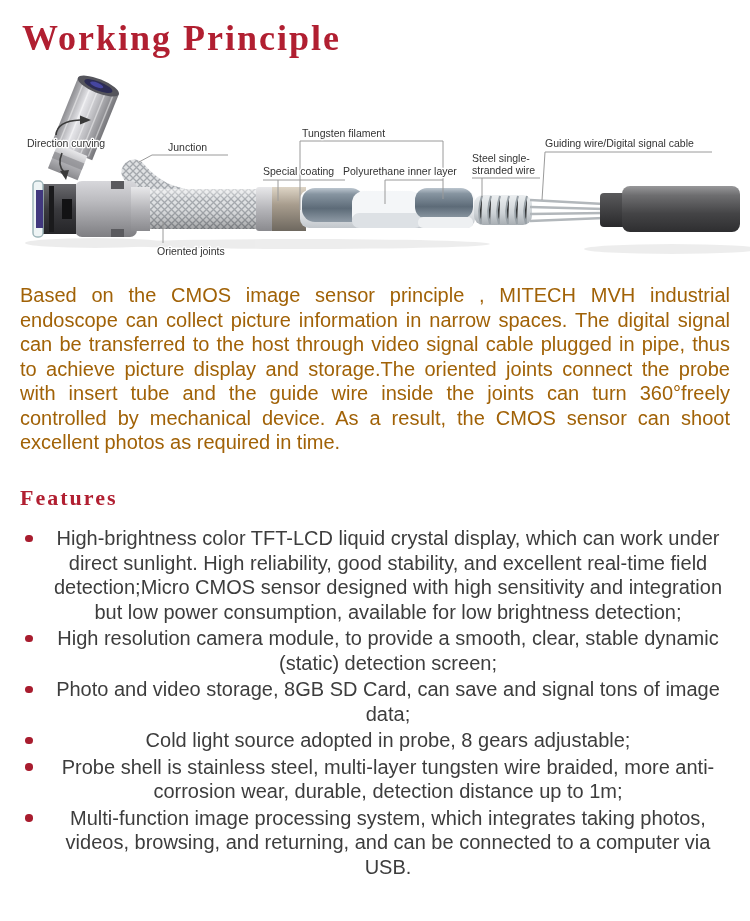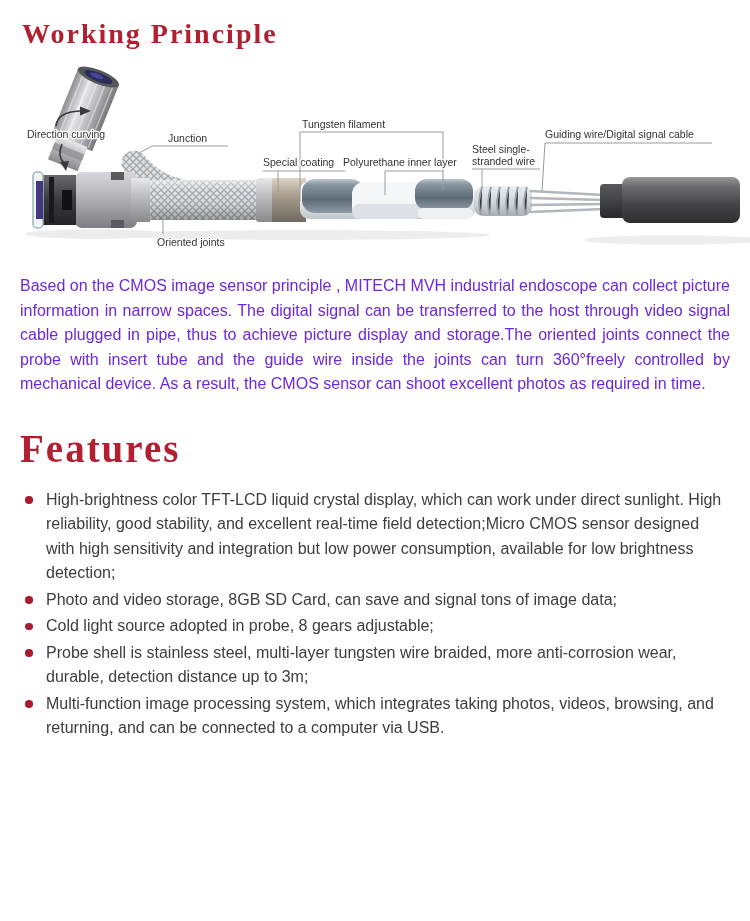--- a/index.html
+++ b/index.html
@@ -1,23 +1,23 @@
 <!DOCTYPE html>
 <html><head>
 <meta charset="utf-8">
 <style>
   html,body{margin:0;padding:0;background:#ffffff;}
   body{width:750px;height:921px;overflow:hidden;font-family:"Liberation Sans",sans-serif;color:#3d3d3d;}
   .heading{font-family:"Liberation Serif",serif;font-weight:bold;color:#b11f31;letter-spacing:2px;}
-  h1.heading{font-size:28px;margin:18px 0 0 22px;line-height:1.15;}
-  h2.heading{font-size:39px;margin:30px 0 16px 20px;line-height:1.15;}
+  h1.heading{font-size:36px;margin:18px 0 0 22px;line-height:1.15;}
+  h2.heading{font-size:22px;margin:30px 0 16px 20px;line-height:1.15;}
   .diagram{margin-top:14px;width:750px;height:200px;}
-  .desc{margin:10px 20px 0 20px;text-align:justify;font-size:16px;line-height:24.5px;color:#6d28d9;}
+  .desc{margin:10px 20px 0 20px;text-align:justify;font-size:20px;line-height:24.5px;color:#a16207;}
   ul.features{list-style:none;margin:0 20px;padding:0;}
-  ul.features li{position:relative;padding-left:26px;font-size:16px;line-height:24.5px;margin-bottom:2px;}
+  ul.features li{position:relative;padding-left:26px;font-size:20px;line-height:24.5px;margin-bottom:2px;text-align:center;}
   .dot{position:absolute;left:5px;top:8.5px;width:7.5px;height:7.5px;border-radius:50%;background:#a81c2e;}
   
   text.lbl{font-family:"Liberation Sans",sans-serif;font-size:10.5px;fill:#333;paint-order:stroke;stroke:#ffffff;stroke-width:2.5px;stroke-linejoin:round;}
   .leader{stroke:#9a9a9a;stroke-width:1;fill:none;}
   .arrow{stroke:#3a3a3a;stroke-width:1.6;fill:none;}
 </style>
 </head>
 <body>
 
 <div>
@@ -196,19 +196,20 @@
       <text class="lbl" x="545" y="74">Guiding wire/Digital signal cable</text>
     </svg>
   </div>
 
   <p class="desc">Based on the CMOS image sensor principle , MITECH MVH industrial endoscope can collect picture information in narrow spaces. The digital signal can be transferred to the host through video signal cable plugged in pipe, thus to achieve picture display and storage.The oriented joints connect the probe with insert tube and the guide wire inside the joints can turn 360°freely controlled by mechanical device. As a result, the CMOS sensor can shoot excellent photos as required in time.</p>
 
   <h2 class="heading">Features</h2>
 
   <ul class="features">
     <li><span class="dot"></span><span>High-brightness color TFT-LCD liquid crystal display, which can work under direct sunlight. High reliability, good stability, and excellent real-time field detection;Micro CMOS sensor designed with high sensitivity and integration but low power consumption, available for low brightness detection;</span></li>
+    <li><span class="dot"></span><span>High resolution camera module, to provide a smooth, clear, stable dynamic (static) detection screen;</span></li>
     <li><span class="dot"></span><span>Photo and video storage, 8GB SD Card, can save and signal tons of image data;</span></li>
     <li><span class="dot"></span><span>Cold light source adopted in probe, 8 gears adjustable;</span></li>
-    <li><span class="dot"></span><span>Probe shell is stainless steel, multi-layer tungsten wire braided, more anti-corrosion wear, durable, detection distance up to 3m;</span></li>
+    <li><span class="dot"></span><span>Probe shell is stainless steel, multi-layer tungsten wire braided, more anti-corrosion wear, durable, detection distance up to 1m;</span></li>
     <li><span class="dot"></span><span>Multi-function image processing system, which integrates taking photos, videos, browsing, and returning, and can be connected to a computer via USB.</span></li>
   </ul>
 
 </div>
 
 </body></html>

